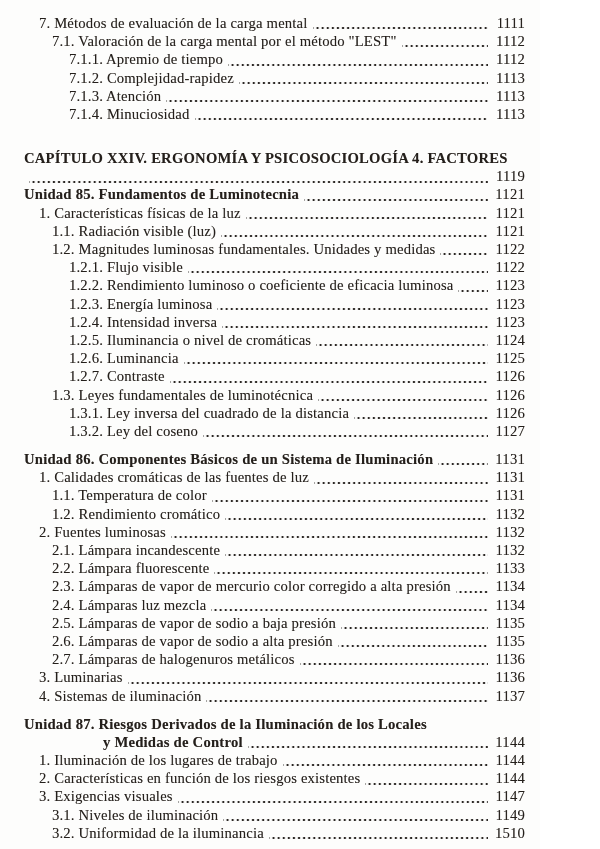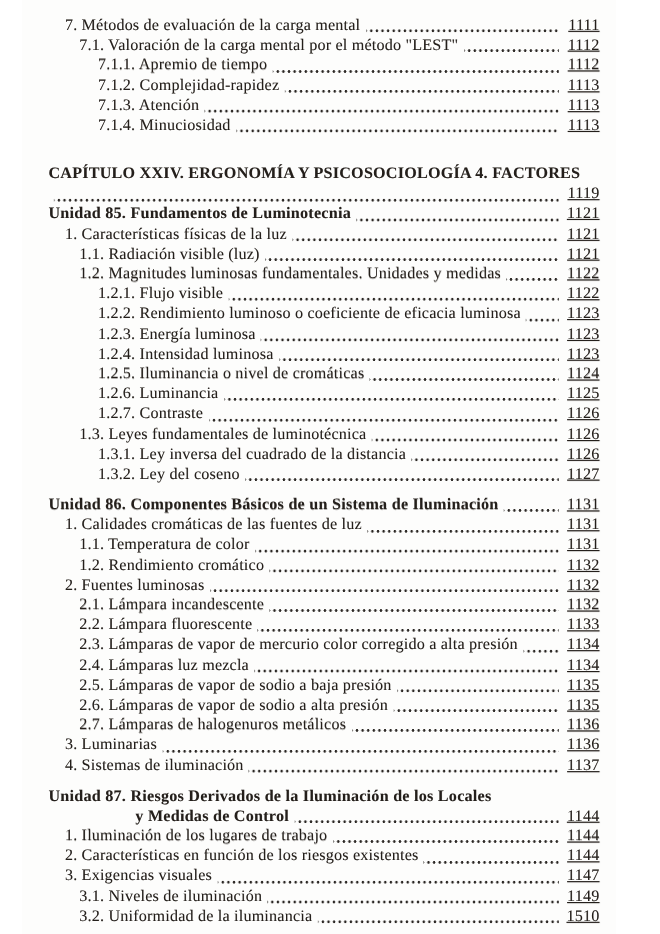--- a/index.html
+++ b/index.html
@@ -9,21 +9,20 @@
     height: 849px;
     box-sizing: border-box;
     background: #fdfdfc;
     color: #241f1b;
     font-family: "Liberation Serif", "DejaVu Serif", serif;
     font-size: 14.6px;
     letter-spacing: 0.2px;
     padding: 14px 15px 6px 24px;
     overflow: hidden;
     text-shadow: 0.2px 0.2px 0.35px rgba(40,34,28,0.35);
-    margin-left: 20px;
   }
   .toc { width: 100%; }
   .row {
     display: flex;
     align-items: flex-end;
     line-height: 18.2px;
     height: 18.2px;
     white-space: nowrap;
   }
   .row .label { flex: 0 1 auto; overflow: hidden; }
@@ -35,21 +34,20 @@
     background-image: radial-gradient(circle, #2b2724 1.05px, rgba(0,0,0,0) 1.45px);
     background-size: 5.1px 4px;
     background-repeat: repeat-x;
     background-position: left 2px bottom 2px;
   }
   .row .pg {
     flex: 0 0 auto;
     min-width: 34px;
     text-align: right;
     font-weight: normal;
-    text-decoration: underline;
   }
   .lvl-0   { padding-left: 0; }
   .lvl-1   { padding-left: 15px; }
   .lvl-2   { padding-left: 28px; }
   .lvl-3   { padding-left: 45px; justify-content: center; }
   .lvl-cont{ padding-left: 79px; }
   .bold { font-weight: bold; letter-spacing: 0.25px; }
   .gap-lg { margin-top: 26px; }
   .gap-sm { margin-top: 10px; }
 </style>
@@ -124,21 +122,21 @@
         <span class="label">1.2.2. Rendimiento luminoso o coeficiente de eficacia luminosa</span>
         <span class="dots"></span>
         <span class="pg">1123</span>
       </div>
       <div class="row lvl-3">
         <span class="label">1.2.3. Energía luminosa</span>
         <span class="dots"></span>
         <span class="pg">1123</span>
       </div>
       <div class="row lvl-3">
-        <span class="label">1.2.4. Intensidad luminosa</span>
+        <span class="label">1.2.4. Intensidad inversa</span>
         <span class="dots"></span>
         <span class="pg">1123</span>
       </div>
       <div class="row lvl-3">
         <span class="label">1.2.5. Iluminancia o nivel de cromáticas</span>
         <span class="dots"></span>
         <span class="pg">1124</span>
       </div>
       <div class="row lvl-3">
         <span class="label">1.2.6. Luminancia</span>

